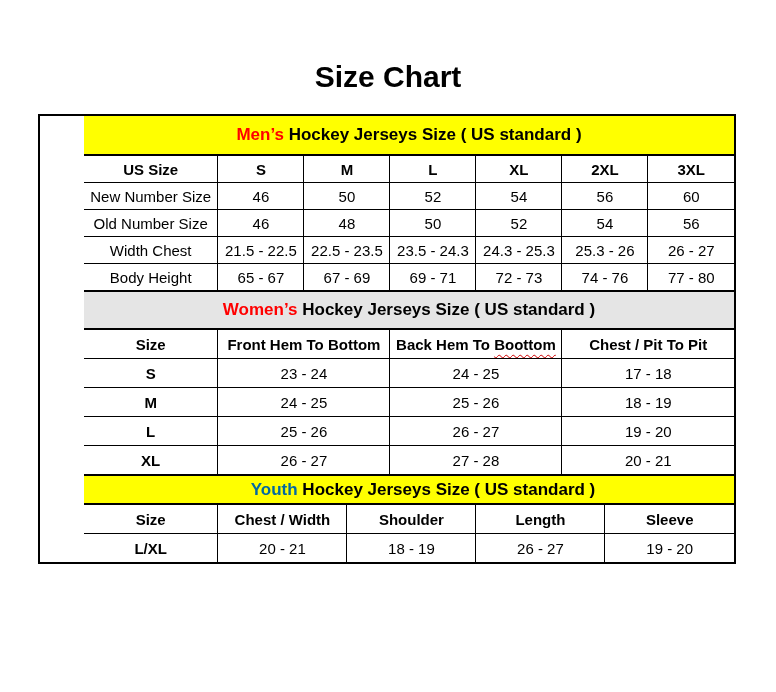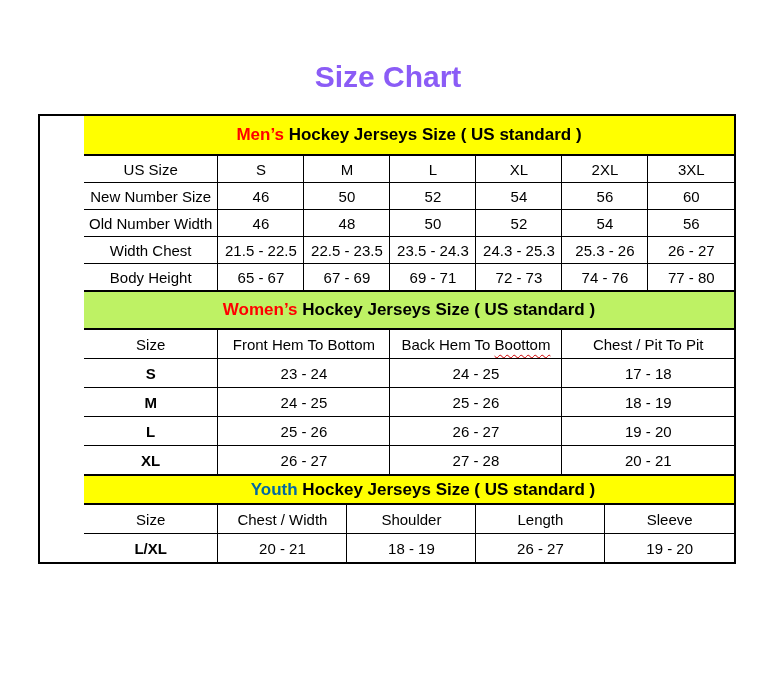--- a/index.html
+++ b/index.html
@@ -54,21 +54,21 @@
   }
   table.grid th, table.grid td {
     border: 1px solid #000000;
     text-align: center;
     vertical-align: middle;
     padding: 0 2px;
     font-size: 15px;
     overflow: hidden;
     white-space: nowrap;
   }
-  table.grid th { font-weight: normal; }
+  table.grid th { font-weight: bold; }
   table.grid tr > *:first-child { border-left: none; }
   table.grid tr > *:last-child  { border-right: none; }
   table.grid thead tr > *       { border-top: none; }
   table.grid tbody tr:last-child > * { border-bottom: none; }
 
   .section-mens  th, .section-mens  td { height: 26px; }
   .section-womens th, .section-womens td { height: 28px; }
   .section-youth th, .section-youth td { height: 28px; }
 
   table.grid.bold-labels tbody td:first-child { font-weight: bold; }
@@ -77,21 +77,21 @@
     text-decoration-line: underline;
     text-decoration-style: wavy;
     text-decoration-thickness: 1px;
     text-underline-offset: 4px;
     text-align: center;
   }
 </style>
 </head>
 <body>
 
-<h1 class="page-title" style="color: #8b5cf6;">Size Chart</h1>
+<h1 class="page-title" style="color: #000000;">Size Chart</h1>
 
 <div class="tables-wrap" style="border-color: rgb(0, 0, 0); padding-left: 44px;">
     <div class="section section-mens">
       <div class="band" style="background: rgb(255, 255, 0);"><span class="hl" style="color: rgb(255, 0, 0);">Men’s</span><span class="rest"> Hockey Jerseys Size ( US standard )</span></div>
       <table class="grid">
         <colgroup>
           <col style="width: 20.6%;">
           <col style="width: 13.2333%;">
           <col style="width: 13.2333%;">
           <col style="width: 13.2333%;">
@@ -114,21 +114,21 @@
           <tr>
             <td class="row-label">New Number Size</td>
             <td>46</td>
             <td>50</td>
             <td>52</td>
             <td>54</td>
             <td>56</td>
             <td>60</td>
           </tr>
           <tr>
-            <td class="row-label">Old Number Width</td>
+            <td class="row-label">Old Number Size</td>
             <td>46</td>
             <td>48</td>
             <td>50</td>
             <td>52</td>
             <td>54</td>
             <td>56</td>
           </tr>
           <tr>
             <td class="row-label">Width Chest</td>
             <td>21.5 - 22.5</td>
@@ -144,21 +144,21 @@
             <td>67 - 69</td>
             <td>69 - 71</td>
             <td>72 - 73</td>
             <td>74 - 76</td>
             <td>77 - 80</td>
           </tr>
         </tbody>
       </table>
     </div>
     <div class="section section-womens">
-      <div class="band" style="background: #bef264;"><span class="hl" style="color: rgb(255, 0, 0);">Women’s</span><span class="rest"> Hockey Jerseys Size ( US standard )</span></div>
+      <div class="band" style="background: #e5e5e5;"><span class="hl" style="color: rgb(255, 0, 0);">Women’s</span><span class="rest"> Hockey Jerseys Size ( US standard )</span></div>
       <table class="grid bold-labels">
         <colgroup>
           <col style="width: 20.6%;">
           <col style="width: 26.4667%;">
           <col style="width: 26.4667%;">
           <col style="width: 26.4667%;">
         </colgroup>
         <thead>
           <tr>
             <th>Size</th>

